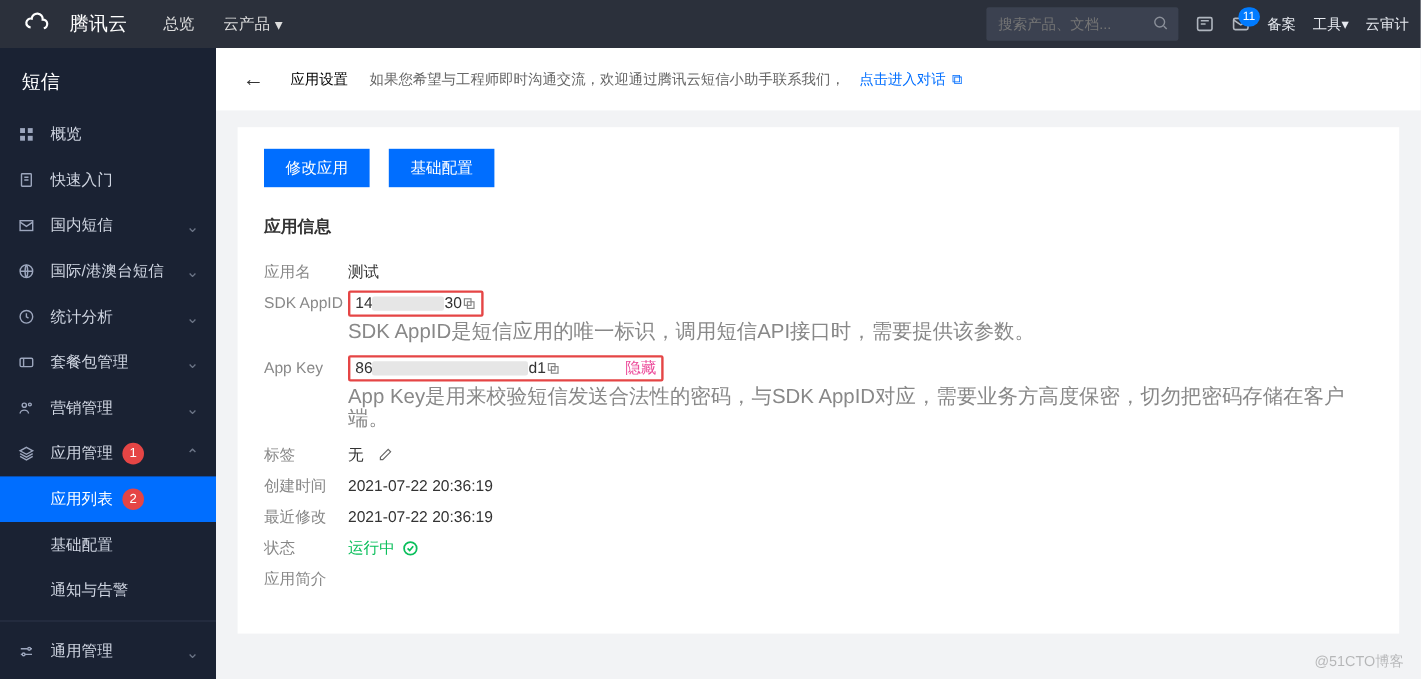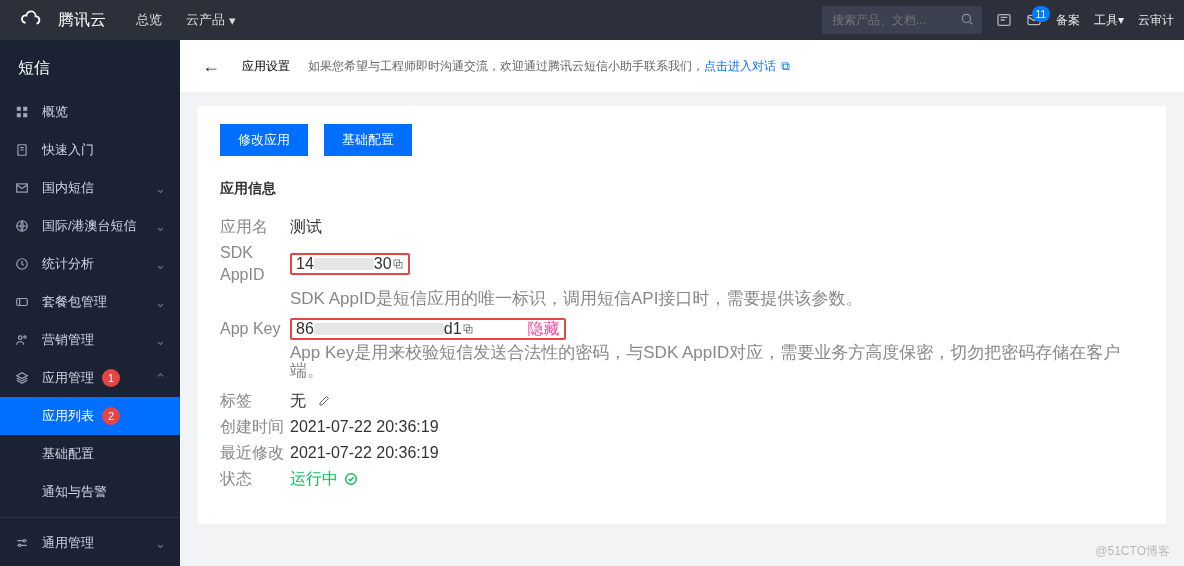--- a/index.html
+++ b/index.html
@@ -30,27 +30,27 @@
 .side-item.active { background:#006eff; color:#fff;}
 .side-item .num-badge { margin-left:8px; width:18px; height:18px; border-radius:9px; background:#e54545; color:#fff; font-size:11px; display:flex; align-items:center; justify-content:center;}
 .side-sep { height:1px; background:#2a3347; margin:6px 0;}
 
 
 .content { position:absolute; left:180px; top:40px; right:0; bottom:0; background:#f2f3f5; }
 .page-hdr { height:52px; background:#fff; display:flex; align-items:center; padding:0 22px; gap:18px; }
 .back-arrow { color:#333; font-size:18px; padding-right:4px;}
 .page-title { font-size:12px; font-weight:500; color:#000;}
 .notice { font-size:12px; color:#666;}
-.notice .link { color:#006eff;}
+.notice .link { color:#006eff;margin-left:12px;}
 .notice .ext { color:#006eff; margin-left:2px;}
 .panel { margin:14px 18px; background:#fff; padding:18px 22px 30px; }
 .btn-row { display:flex; gap:16px; margin-bottom:24px;}
 .btn { height:32px; padding:0 18px; background:#006eff; color:#fff; border:none; font-size:13px; cursor:pointer;}
 .section-title { font-size:14px; font-weight:600; margin:10px 0 18px; }
-.info-row { display:flex; font-size:16px; line-height:22px; margin-bottom:4px; align-items:center;}
+.info-row { display:flex; font-size:13px; line-height:22px; margin-bottom:4px; align-items:flex-end;}
 .info-label { width:70px; color:#888; flex-shrink:0;}
 .info-val { color:#333; display:flex; align-items:center; gap:6px;}
 .info-val .copy-icon { color:#888; cursor:pointer;}
 .info-desc { color:#888; font-size:17px; margin-left:70px; margin-bottom:10px; line-height:18px;}
 .hide-link { color:#ec4899; cursor:pointer; margin-left:8px;padding-left:46px;}
 .redbox { border:2px solid #e54545; padding:0 4px; border-radius:2px; display:inline-flex; align-items:center; height:22px;}
 .blur-strip { width:60px; height:12px; background:#e6e6e6; border-radius:2px; filter:blur(0.3px);}
 .blur-strip.w2 { width:130px;}
 .status-running { color:#0abf5b; display:flex; align-items:center; gap:6px;}
 .edit-pen { color:#666; margin-left:6px; cursor:pointer;}
@@ -302,16 +302,20 @@
         <span>运行中</span>
         <span>
             <svg width="14" height="14" viewBox="0 0 24 24" fill="none" stroke="#0abf5b" stroke-width="2.5">
               <circle cx="12" cy="12" r="9"></circle>
               <path d="m8 12 3 3 5-6"></path>
             </svg>
           </span>
       </div>
     </div>
 
+    <div class="info-row">
+      <div class="info-label">应用简介</div>
+      <div class="info-val"></div>
+    </div>
   </div>
 
   <div class="watermark">@51CTO博客</div>
 </div>
 
 </body></html>

